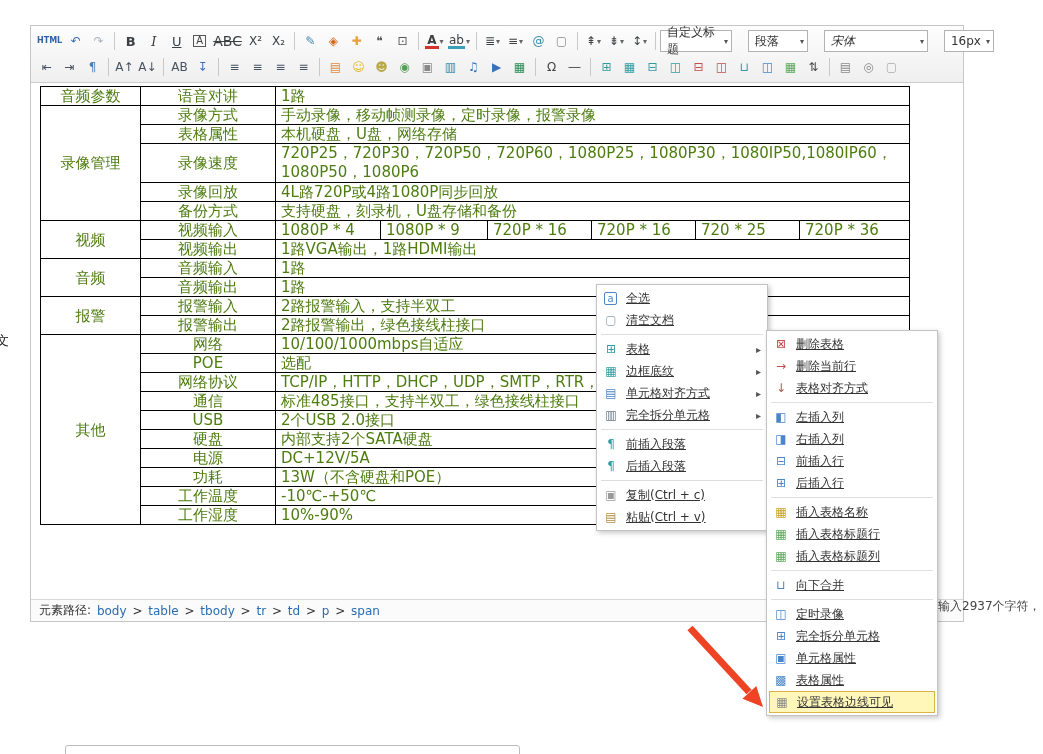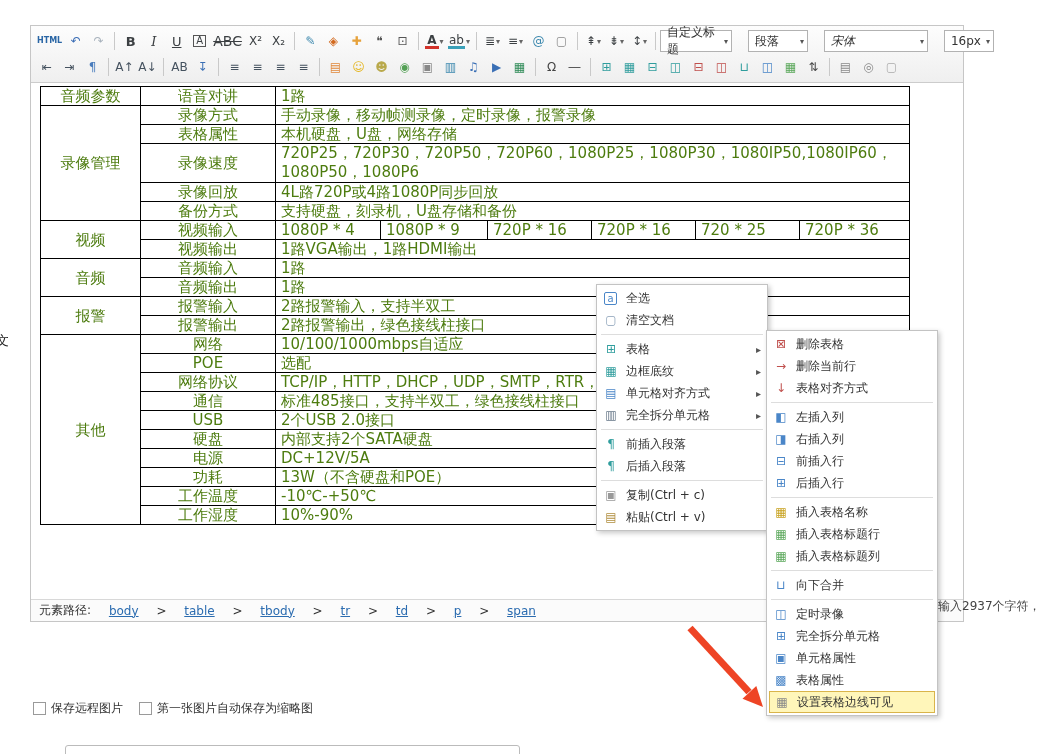--- a/index.html
+++ b/index.html
@@ -33,34 +33,34 @@
 
   #content{position:absolute;left:0;top:57px;right:0;bottom:22px;background:#fff;overflow:hidden;}
   #spec-table{position:absolute;left:9px;top:3px;border-collapse:collapse;table-layout:fixed;font-size:15px;color:#4d7c0f;}
   #spec-table td{border:1px solid #000;height:18px;line-height:18px;padding:0 5px;overflow:hidden;white-space:nowrap;}
   #spec-table tr:nth-child(4) td{height:38px;white-space:normal;line-height:19px;}
   #spec-table td.cell-cat{text-align:center;}
   #spec-table td.cell-lab{text-align:center;}
   #spec-table td.cell-val{text-align:left;}
 
   #statusbar{position:absolute;left:0;right:0;bottom:0;height:22px;border-top:1px solid #d8d8d8;background:#fbfbfb;font-size:12px;color:#333;display:flex;align-items:center;padding-left:8px;}
-  .path-link{color:#2b6cb0;text-decoration:underline;cursor:pointer;margin:0 14px;}
+  .path-link{color:#2b6cb0;cursor:pointer;margin:0 2px;}
   .path-sep{color:#333;}
 
   #char-count{position:absolute;left:938px;top:598px;font-size:12px;color:#444;white-space:nowrap;z-index:3;}
   #left-clip{position:absolute;left:-4px;top:332px;font-size:13px;color:#222;z-index:3;}
 
   
   .menu{position:absolute;background:#fff;border:1px solid #c3c3c3;box-shadow:2px 2px 5px rgba(0,0,0,.22);padding:2px;z-index:10;font-size:12px;color:#333;}
   #context-menu{left:596px;top:284px;width:172px;}
   #sub-menu{left:766px;top:330px;width:172px;}
   .menu-item{display:flex;align-items:center;height:22px;padding:0 4px;cursor:pointer;position:relative;background:#fff;}
   .menu-icon{width:16px;text-align:center;font-size:12px;margin-right:7px;flex:none;line-height:14px;}
   .menu-icon.boxed-a{border:1px solid #4a86c8;color:#4a86c8;font-size:10px;line-height:11px;width:13px;height:13px;border-radius:2px;margin-left:1px;margin-right:9px;}
-  .menu-label{flex:1;white-space:nowrap;overflow:hidden;}
+  .menu-label{flex:1;white-space:nowrap;overflow:hidden;text-decoration:underline;}
   .menu-arrow{font-size:10px;color:#555;margin-left:4px;flex:none;}
   .menu-sep{height:1px;background:#ddd;margin:3px 2px;}
   .menu-item.highlight{background:#fff6ba;border:1px solid #d9b44a;}
 
   
   #options{position:absolute;left:33px;top:700px;display:flex;align-items:center;gap:16px;font-size:12px;color:#333;z-index:2;}
   .opt{display:flex;align-items:center;}
   .cb{width:13px;height:13px;border:1px solid #9a9a9a;background:#fff;display:inline-block;margin-right:5px;cursor:pointer;flex:none;}
   #partial-input{position:absolute;left:65px;top:745px;width:455px;height:30px;border:1px solid #bbb;border-radius:3px;background:#fff;z-index:2;}
 
@@ -533,30 +533,20 @@
       <div class="menu-item">
         <span class="menu-icon" style="color: rgb(74, 134, 200);">▩</span>
         <span class="menu-label">表格属性</span>
       </div>
       <div class="menu-item highlight">
         <span class="menu-icon" style="color: rgb(138, 138, 138);">▦</span>
         <span class="menu-label">设置表格边线可见</span>
       </div>
     </div>
 
-  <div id="options">
-    <span class="opt">
-      <span class="cb"></span>
-      <span>保存远程图片</span>
-    </span>
-    <span class="opt">
-      <span class="cb"></span>
-      <span>第一张图片自动保存为缩略图</span>
-    </span>
-  </div>
 
   <div id="partial-input"></div>
 
   <svg id="arrow-svg" width="130" height="120">
     <line id="arrow-line" x1="30" y1="28" x2="89" y2="92" stroke-width="7" stroke="#ee4425"></line>
     <polygon id="arrow-head" points="103,107 82.5,98.7 96.3,85.9" fill="#ee4425"></polygon>
   </svg>
 
 </div>
 

